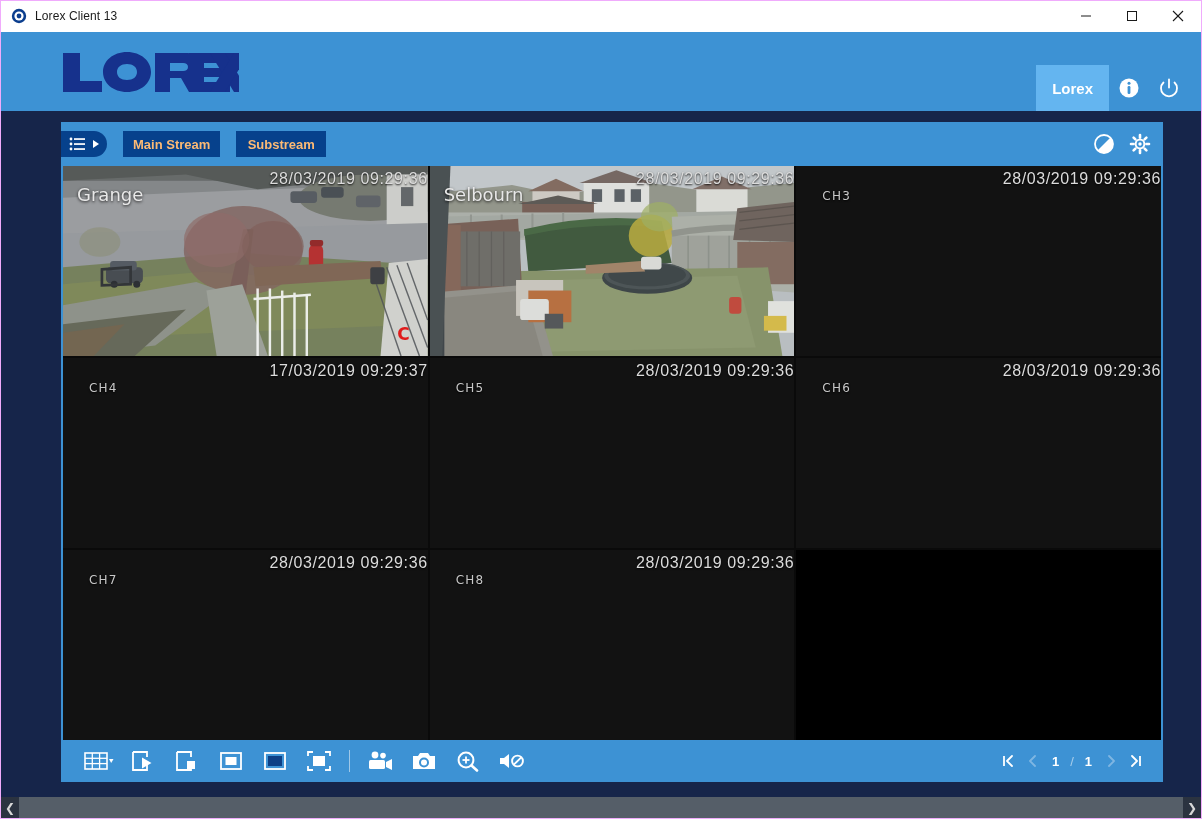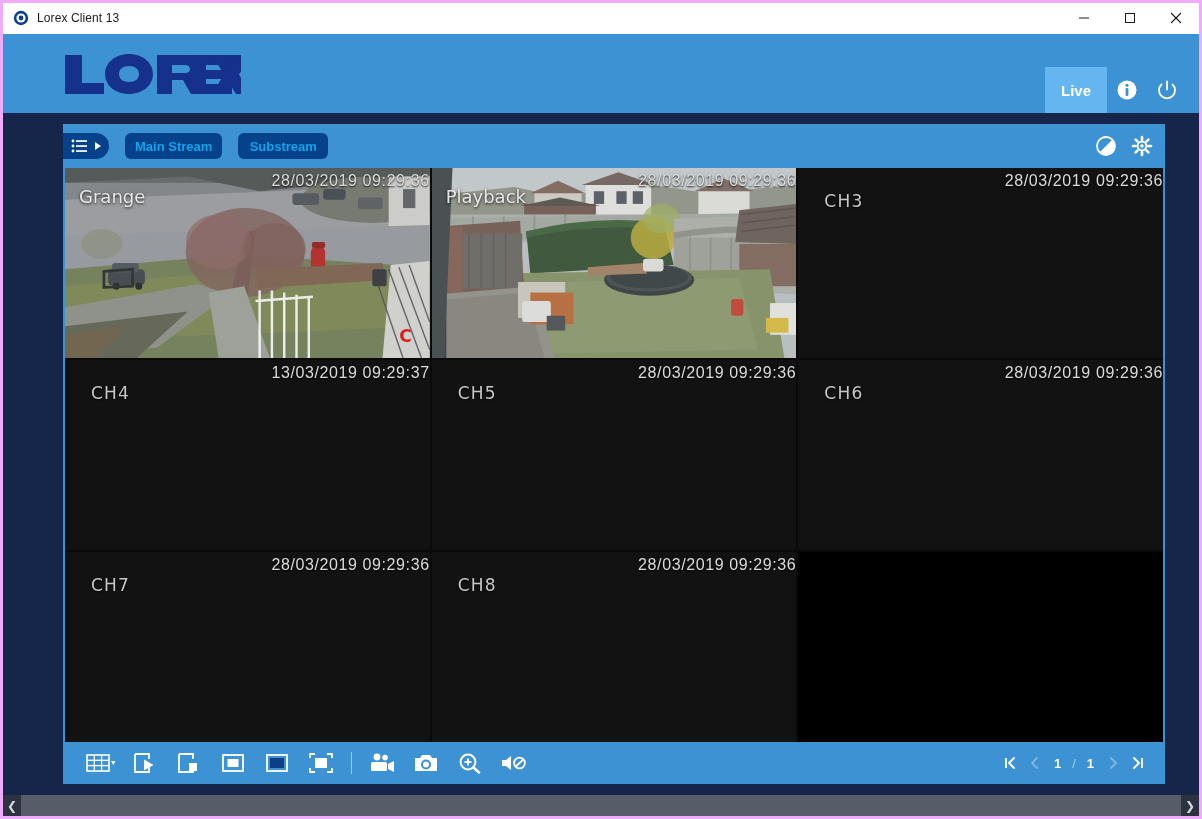--- a/index.html
+++ b/index.html
@@ -7,21 +7,21 @@
   body {
     font-family:"Liberation Sans", sans-serif;
     background:#16254a;
     -webkit-font-smoothing:antialiased;
   }
 
   
   #app {
     width:1202px; height:819px;
     position:relative;
-    border:3px solid #f0abfc;
+    border:1px solid #f0abfc;
     background:#16254a;
     display:flex; flex-direction:column;
   }
 
   
   .titlebar {
     height:31px; background:#ffffff;
     display:flex; align-items:center;
     flex:0 0 31px;
     border-bottom:1px solid #ffffff;
@@ -87,24 +87,24 @@
     width:46px; height:26px;
     background:#06418c;
     border-radius:0 13px 13px 0;
     margin-left:-6px;
     display:flex; align-items:center; justify-content:center;
     gap:5px;
   }
   .listtoggle svg { display:block; }
   .streambtn {
     height:26px; min-width:90px;
-    background:#06418c; color:#0ea5e9;
+    background:#06418c; color:#fdba74;
     font-size:13px; font-weight:bold;
     display:flex; align-items:center; justify-content:center;
-    margin-left:16px; padding:0 10px;border-radius:6px;
+    margin-left:16px; padding:0 10px;
   }
   .ptoolbar-right {
     position:absolute; right:12px; top:0; height:44px;
     display:flex; align-items:center; gap:14px;
   }
   .ptoolbar-right svg { display:block; }
 
   
   .grid {
     flex:1 1 auto;
@@ -125,21 +125,21 @@
     position:absolute; top:4px; left:0; right:0;
     text-align:right;
     font-size:16px; color:#dcdcdc;
     letter-spacing:.6px;
     font-family:Liberation Sans, sans-serif;
     text-shadow:0 1px 2px rgba(0,0,0,.9);
     z-index:4; pointer-events:none;
   }
   .cell-ch {
     position:absolute; top:23px; left:26px;
-    font-size:17px; color:#c8c8c8;
+    font-size:12px; color:#c8c8c8;
     letter-spacing:1.2px;
     font-family:"DejaVu Sans", sans-serif;
     text-shadow:0 1px 2px rgba(0,0,0,.9);
     z-index:4; pointer-events:none;
   }
   .cell-name {
     position:absolute; top:18px; left:14px;
     font-size:18px; color:#e8e8e8;
     font-family:"DejaVu Sans", sans-serif;
     text-shadow:0 1px 3px rgba(0,0,0,.85);
@@ -244,21 +244,21 @@
           <path d="M128 4 h40 v10 h-25 v5 h23 v9 h-23 v5 h26 v10 h-41 Z"></path>
           <path d="M150 4 h16 l8 12 l8 -12 h-16 Z" transform="translate(-6,0)"></path>
         </g>
         <g fill="#16318c">
           <path d="M149 4 h15 l24 39 h-15 Z"></path>
           <path d="M173 4 h15 l-24 39 h-15 Z"></path>
         </g>
       </svg>
     </div>
     <div class="nav">
-      <div class="nav-item active">Live</div>
+      <div class="nav-item active">Lorex</div>
       <div class="nav-icon">
         <svg width="22" height="22" viewBox="0 0 22 22">
           <circle cx="11" cy="11" r="9.5" fill="#ffffff"></circle>
           <circle cx="11" cy="6.3" r="1.5" fill="#3d92d4"></circle>
           <rect x="9.6" y="9" width="2.8" height="8" rx="1.2" fill="#3d92d4"></rect>
         </svg>
       </div>
       <div class="nav-icon">
         <svg width="22" height="22" viewBox="0 0 22 22">
           <path d="M5.5 5.5 a8 8 0 1 0 11 0" fill="none" stroke="#ffffff" stroke-width="1.8" stroke-linecap="round"></path>
@@ -445,31 +445,31 @@
               <rect x="88" y="126" width="28" height="20" rx="3" fill="#e0e0dc"></rect>
               <rect x="112" y="140" width="18" height="14" fill="#46484a"></rect>
               <rect x="0" y="0" width="14" height="180" fill="#2e3438"></rect>
               <path d="M0 0 L20 0 L12 180 L0 180 Z" fill="#3a4043"></path>
               <rect x="292" y="124" width="12" height="16" rx="3" fill="#c0392b"></rect>
               <rect x="330" y="128" width="26" height="30" fill="#e4e4e0"></rect>
               <rect x="326" y="142" width="22" height="14" fill="#d6b83a"></rect>
               <rect x="0" y="0" width="356" height="180" fill="#c6ccd0" opacity="0.12"></rect>
             </svg>
           </div>
-          <div class="cell-name">Playback</div>
+          <div class="cell-name">Selbourn</div>
           <div class="cell-ts">28/03/2019 09:29:36</div>
         </div>
 
         <div class="cell">
           <div class="cell-ts">28/03/2019 09:29:36</div>
           <div class="cell-ch">CH3</div>
         </div>
 
         <div class="cell">
-          <div class="cell-ts">13/03/2019 09:29:37</div>
+          <div class="cell-ts">17/03/2019 09:29:37</div>
           <div class="cell-ch">CH4</div>
         </div>
 
         <div class="cell">
           <div class="cell-ts">28/03/2019 09:29:36</div>
           <div class="cell-ch">CH5</div>
         </div>
 
         <div class="cell">
           <div class="cell-ts">28/03/2019 09:29:36</div>

